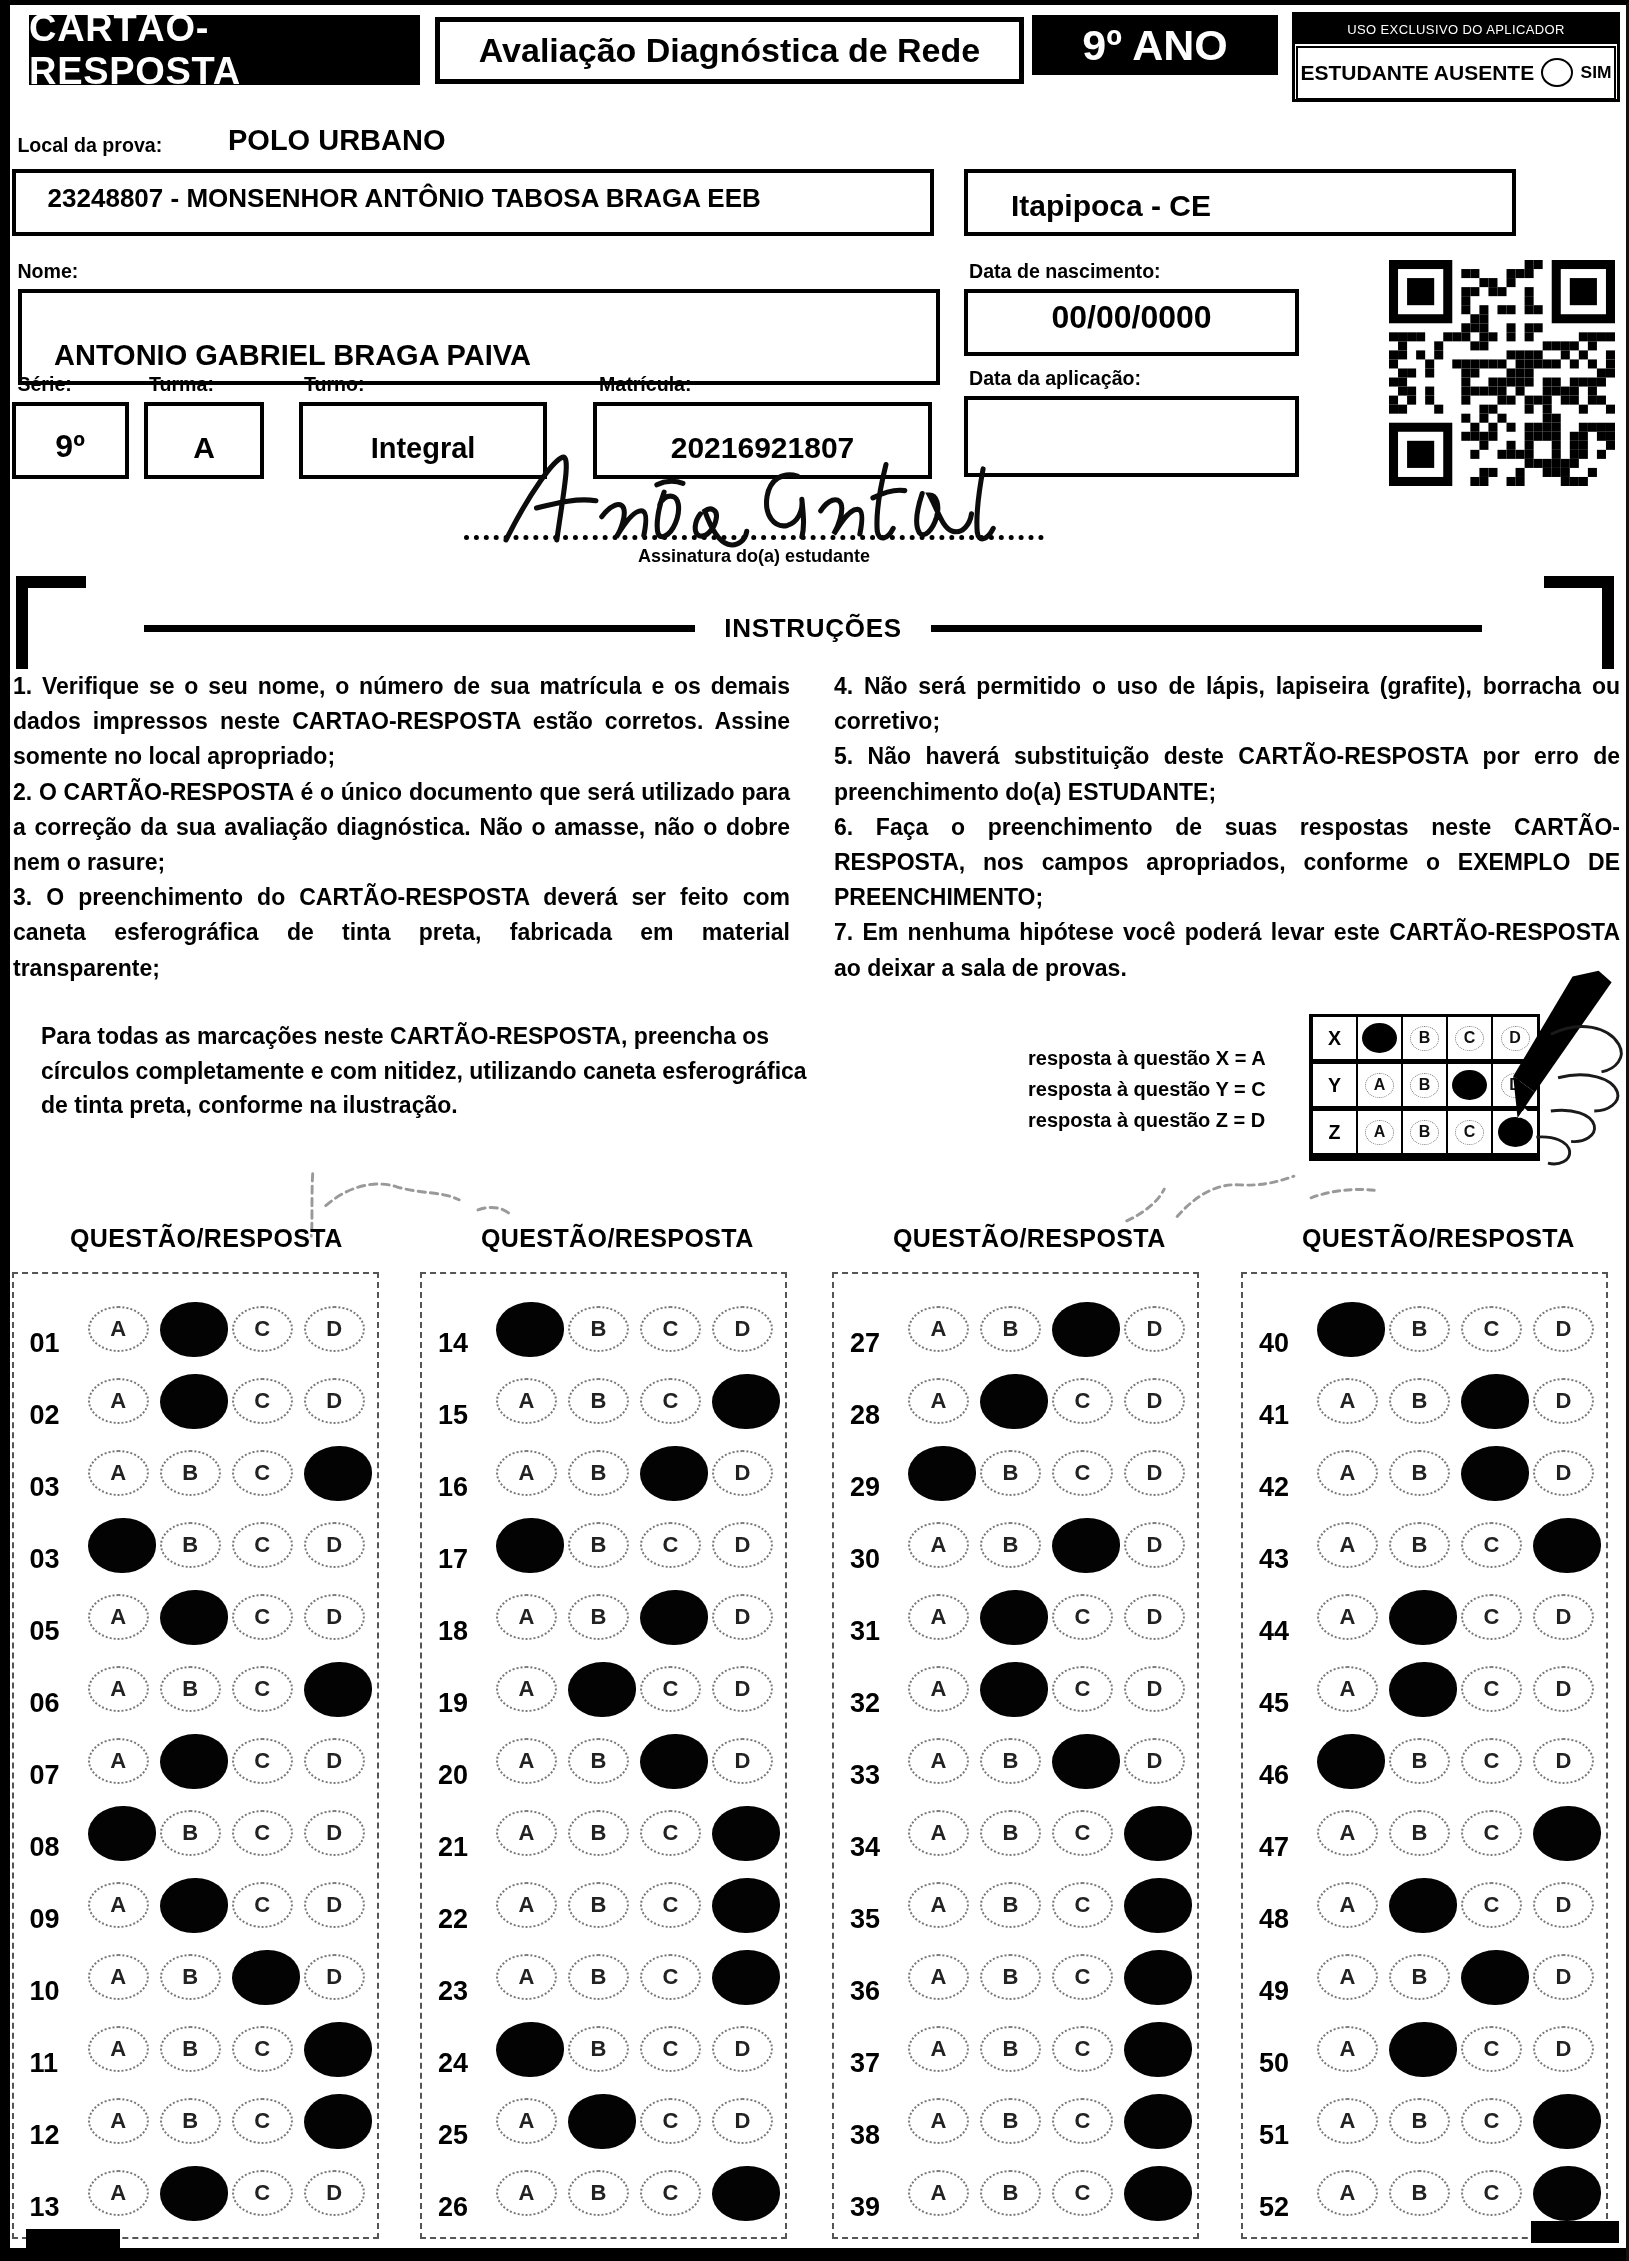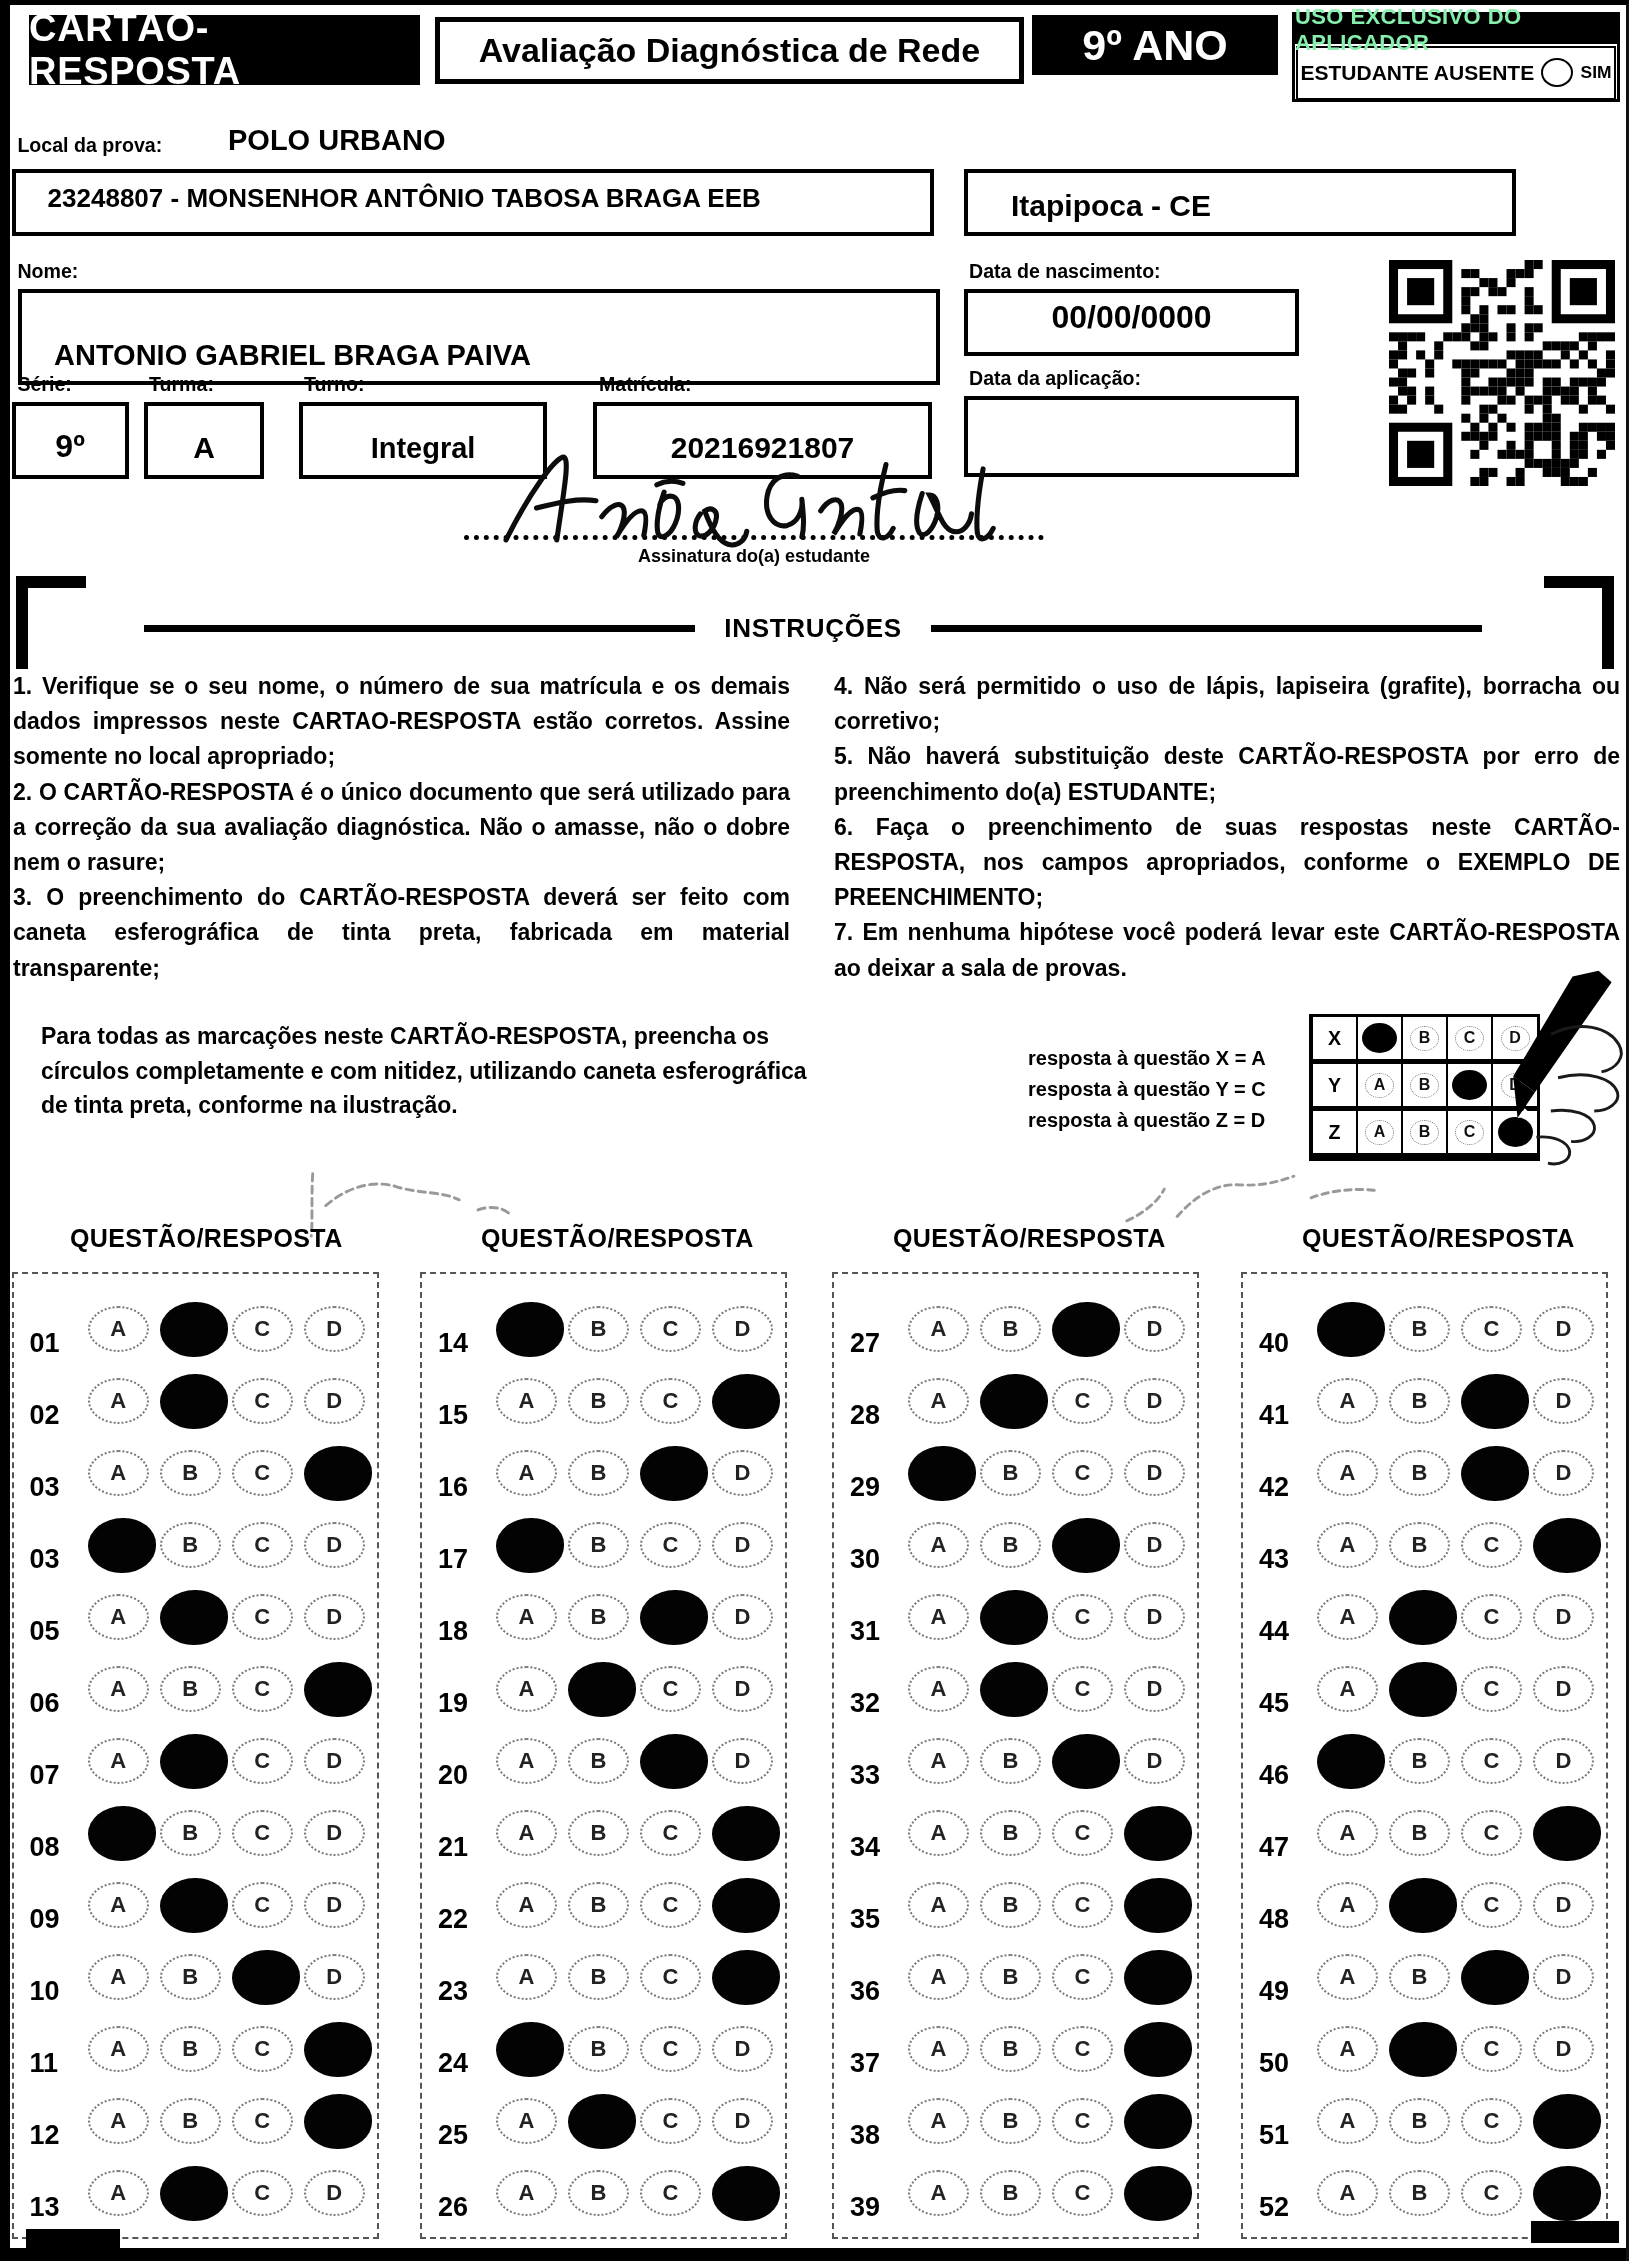--- a/index.html
+++ b/index.html
@@ -7,22 +7,22 @@
   #page{position:relative;width:1630px;height:2261px;background:#fff;margin:0 auto;
         border-top:5.8px solid #000;border-right:4.3px solid #111;overflow:hidden;}
   #left-edge{position:absolute;left:0;top:0;width:10px;height:2261px;background:#000;}
   
   .hdr-black{position:absolute;background:#000;color:#fff;display:flex;align-items:center;justify-content:center;font-weight:bold;}
   #box-cartao{left:29px;top:10px;width:391px;height:70px;font-size:38px;letter-spacing:0.7px;}
   #box-avaliacao{position:absolute;left:435px;top:11.6px;width:589px;height:67px;border:5px solid #000;
                  display:flex;align-items:center;justify-content:center;font-weight:bold;font-size:34px;}
   #box-ano{left:1032px;top:10px;width:246px;height:60px;font-size:43px;}
   #box-uso{position:absolute;left:1292px;top:7.2px;width:328px;height:90px;border:3.6px solid #000;background:#fff;}
-  #uso-bar{height:29px;background:#000;color:#86efac;display:flex;align-items:center;justify-content:center;
-           font-size:22px;font-weight:bold;letter-spacing:0.4px;}
+  #uso-bar{height:29px;background:#000;color:#ffffff;display:flex;align-items:center;justify-content:center;
+           font-size:13px;font-weight:normal;letter-spacing:0.4px;}
   #uso-row{height:54px;display:flex;align-items:center;justify-content:center;gap:7.2px;border:2.2px solid #000;margin:1.4px;}
   #uso-row .lbl{font-size:21px;font-weight:bold;}
   #absent-circle{width:32px;height:29px;border:2.2px solid #000;border-radius:50%;}
   #uso-row .sim{font-size:17.4px;font-weight:bold;}
   
   .flabel{position:absolute;font-size:19.6px;font-weight:bold;color:#000;}
   .fvalue-float{position:absolute;font-weight:bold;color:#000;}
   .fbox{position:absolute;border:4.3px solid #000;background:#fff;display:flex;align-items:flex-end;}
   .fbox .v{font-weight:bold;font-size:27.5px;padding:0 0 8.7px 32px;white-space:nowrap;}
   .fbox.center .v{width:100%;text-align:center;padding:0 0 10px 0;}

